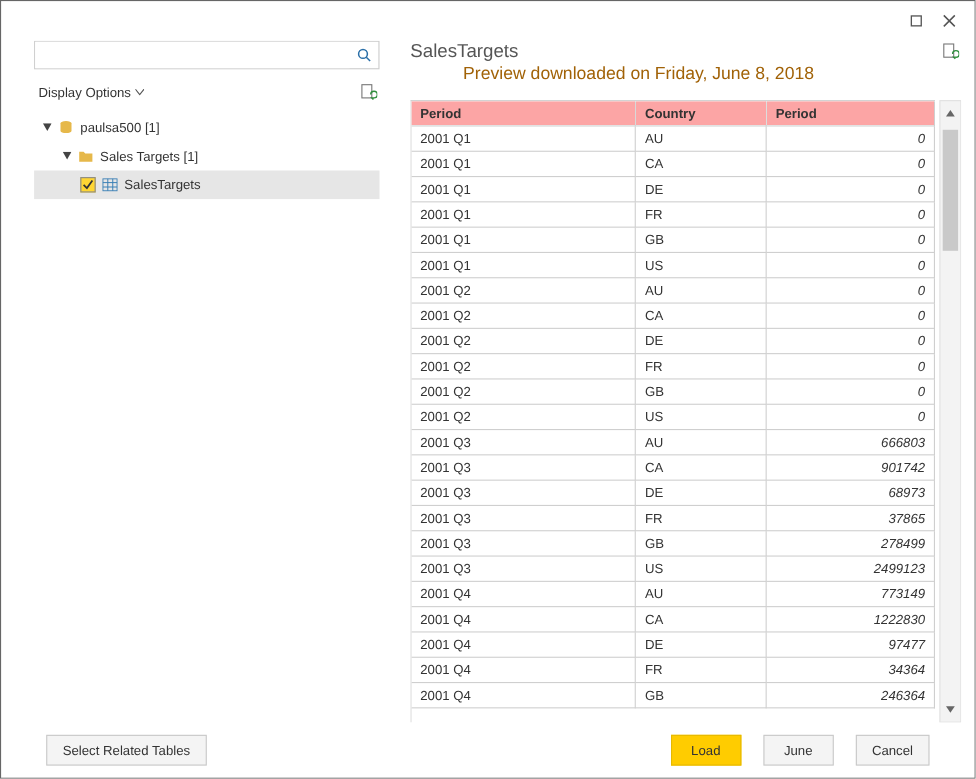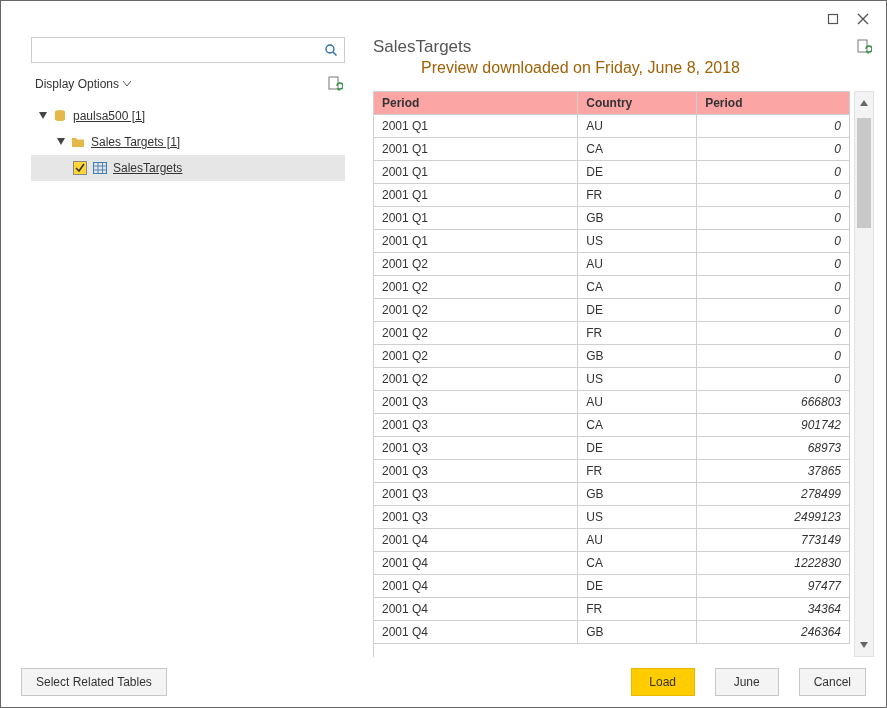--- a/index.html
+++ b/index.html
@@ -10,42 +10,42 @@
   .header-title { font-size: 21px; font-weight: 300; color: #444; padding: 0 0 8px 30px; }
   .main { flex: 1; display: flex; padding: 0 12px 0 30px; overflow: hidden; }
   .left-pane { width: 314px; display: flex; flex-direction: column; }
   .search-row { display: flex; border: 1px solid #ccc; height: 26px; align-items: center; }
   .search-input { flex: 1; border: none; outline: none; padding: 0 6px; font-size: 12px; height: 100%; }
   .search-btn { width: 26px; height: 24px; display: flex; align-items: center; justify-content: center; cursor: pointer; }
   .disp-row { display: flex; align-items: center; justify-content: space-between; margin-top: 10px; height: 22px; }
   .disp-btn { display: flex; align-items: center; gap: 4px; cursor: pointer; color: #333; padding: 2px 4px; }
   .refresh-btn { width: 20px; height: 20px; cursor: pointer; display:flex; align-items:center; justify-content:center; }
   .tree { margin-top: 8px; }
-  .tree-row { display: flex; align-items: center; height: 26px; cursor: pointer; text-decoration: underline; }
+  .tree-row { display: flex; align-items: center; height: 26px; cursor: pointer; }
   .tree-row.selected { background: #e6e6e6; }
   .indent0 { padding-left: 6px; } .indent1 { padding-left: 24px; } .indent2 { padding-left: 42px; }
   .expander { width: 12px; height: 12px; margin-right: 4px; display: flex; align-items: center; justify-content: center; }
   .folder-icon { color: #d6a23b; margin-right: 6px; }
   .table-icon { color: #3a7fb5; margin-right: 6px; }
   .check { width: 14px; height: 14px; border: 1px solid #888; background: #ffd633; margin-right: 6px; display:flex; align-items:center; justify-content:center; }
   .right-pane { flex: 1; display: flex; flex-direction: column; margin-left: 28px; overflow: hidden; }
   .preview-head-row { display: flex; align-items: flex-start; justify-content: space-between; }
   .preview-title { font-size: 17px; font-weight: 300; color: #555; }
   .preview-sub { font-size: 16px; color: #a16207; margin-top: 2px; margin-left: 48px; }
   .table-scroll { flex: 1; margin-top: 14px; display: flex; overflow: hidden; }
   .table-wrap { flex: 1; overflow-y: auto; overflow-x: hidden; border-top: 1px solid #cfcfcf; border-left: 1px solid #cfcfcf; }
   table { border-collapse: collapse; width: 100%; table-layout: fixed; }
   th, td { border-right: 1px solid #cfcfcf; border-bottom: 1px solid #cfcfcf; padding: 4px 8px; white-space: nowrap; overflow: hidden; text-overflow: ellipsis; height: 22px; }
   th { background: #fca5a5; font-weight: 600; text-align: left; position: sticky; top: 0; }
   .col-period { width: 120px; } .col-country { width: 70px; margin-top: 36px; } .col-target { width: 90px; }
   td.num { text-align: right; font-style: italic; }
   .scrollbar-fake { width: 20px; display:flex; flex-direction:column; align-items:center; justify-content:space-between; background:#f3f3f3; border:1px solid #e1e1e1; margin-left:4px; }
   .sb-arrow { width:100%; height:22px; display:flex; align-items:center; justify-content:center; cursor:pointer; color:#666; }
   .sb-thumb { width:14px; background:#c9c9c9; height:110px; margin-top:4px; }
-  .footer { height: 50px; display: flex; align-items: center; justify-content: space-between; padding: 0 20px; }
+  .footer { height: 50px; display: flex; align-items: center; justify-content: space-between; padding: 0 41px; }
   .btn { min-width: 64px; height: 28px; padding: 0 14px; border: 1px solid #c8c8c8; background: #f4f4f4; cursor: pointer; display:flex; align-items:center; justify-content:center; }
   .btn.primary { background: #ffcc00; border-color: #e6b800; }
   .footer-right { display: flex; gap: 20px; }
   svg { display: block; }
 </style>
 </head>
 <body>
 
 <div class="window">
 

